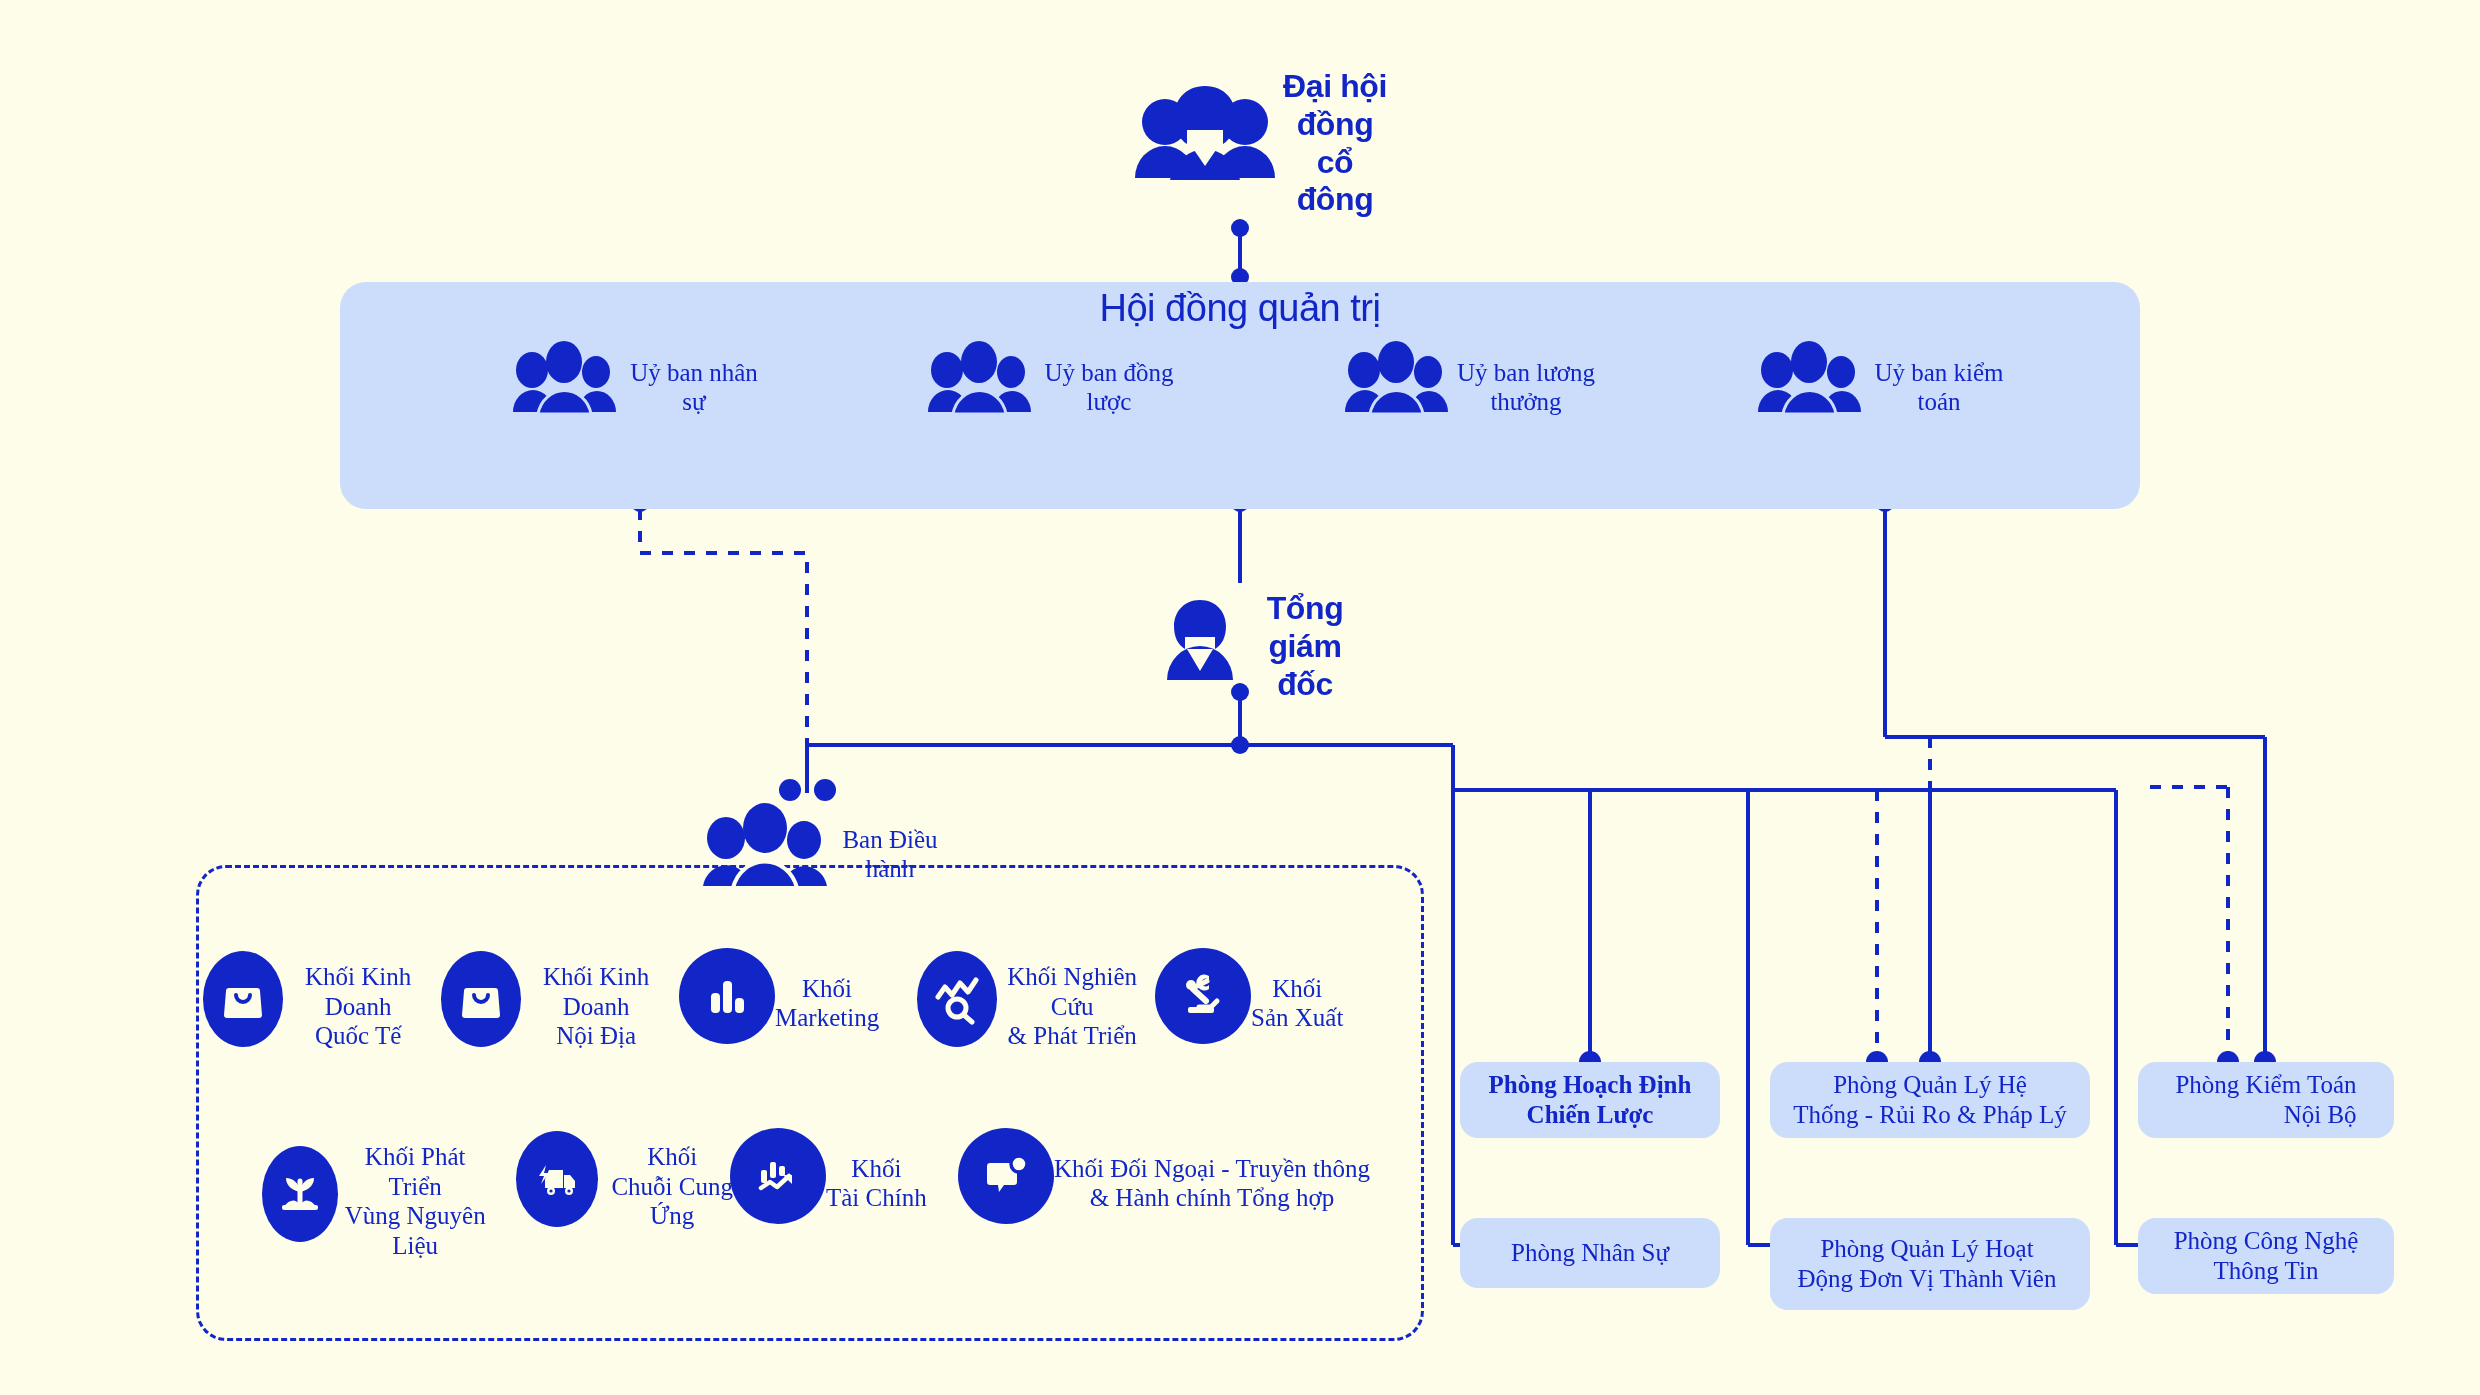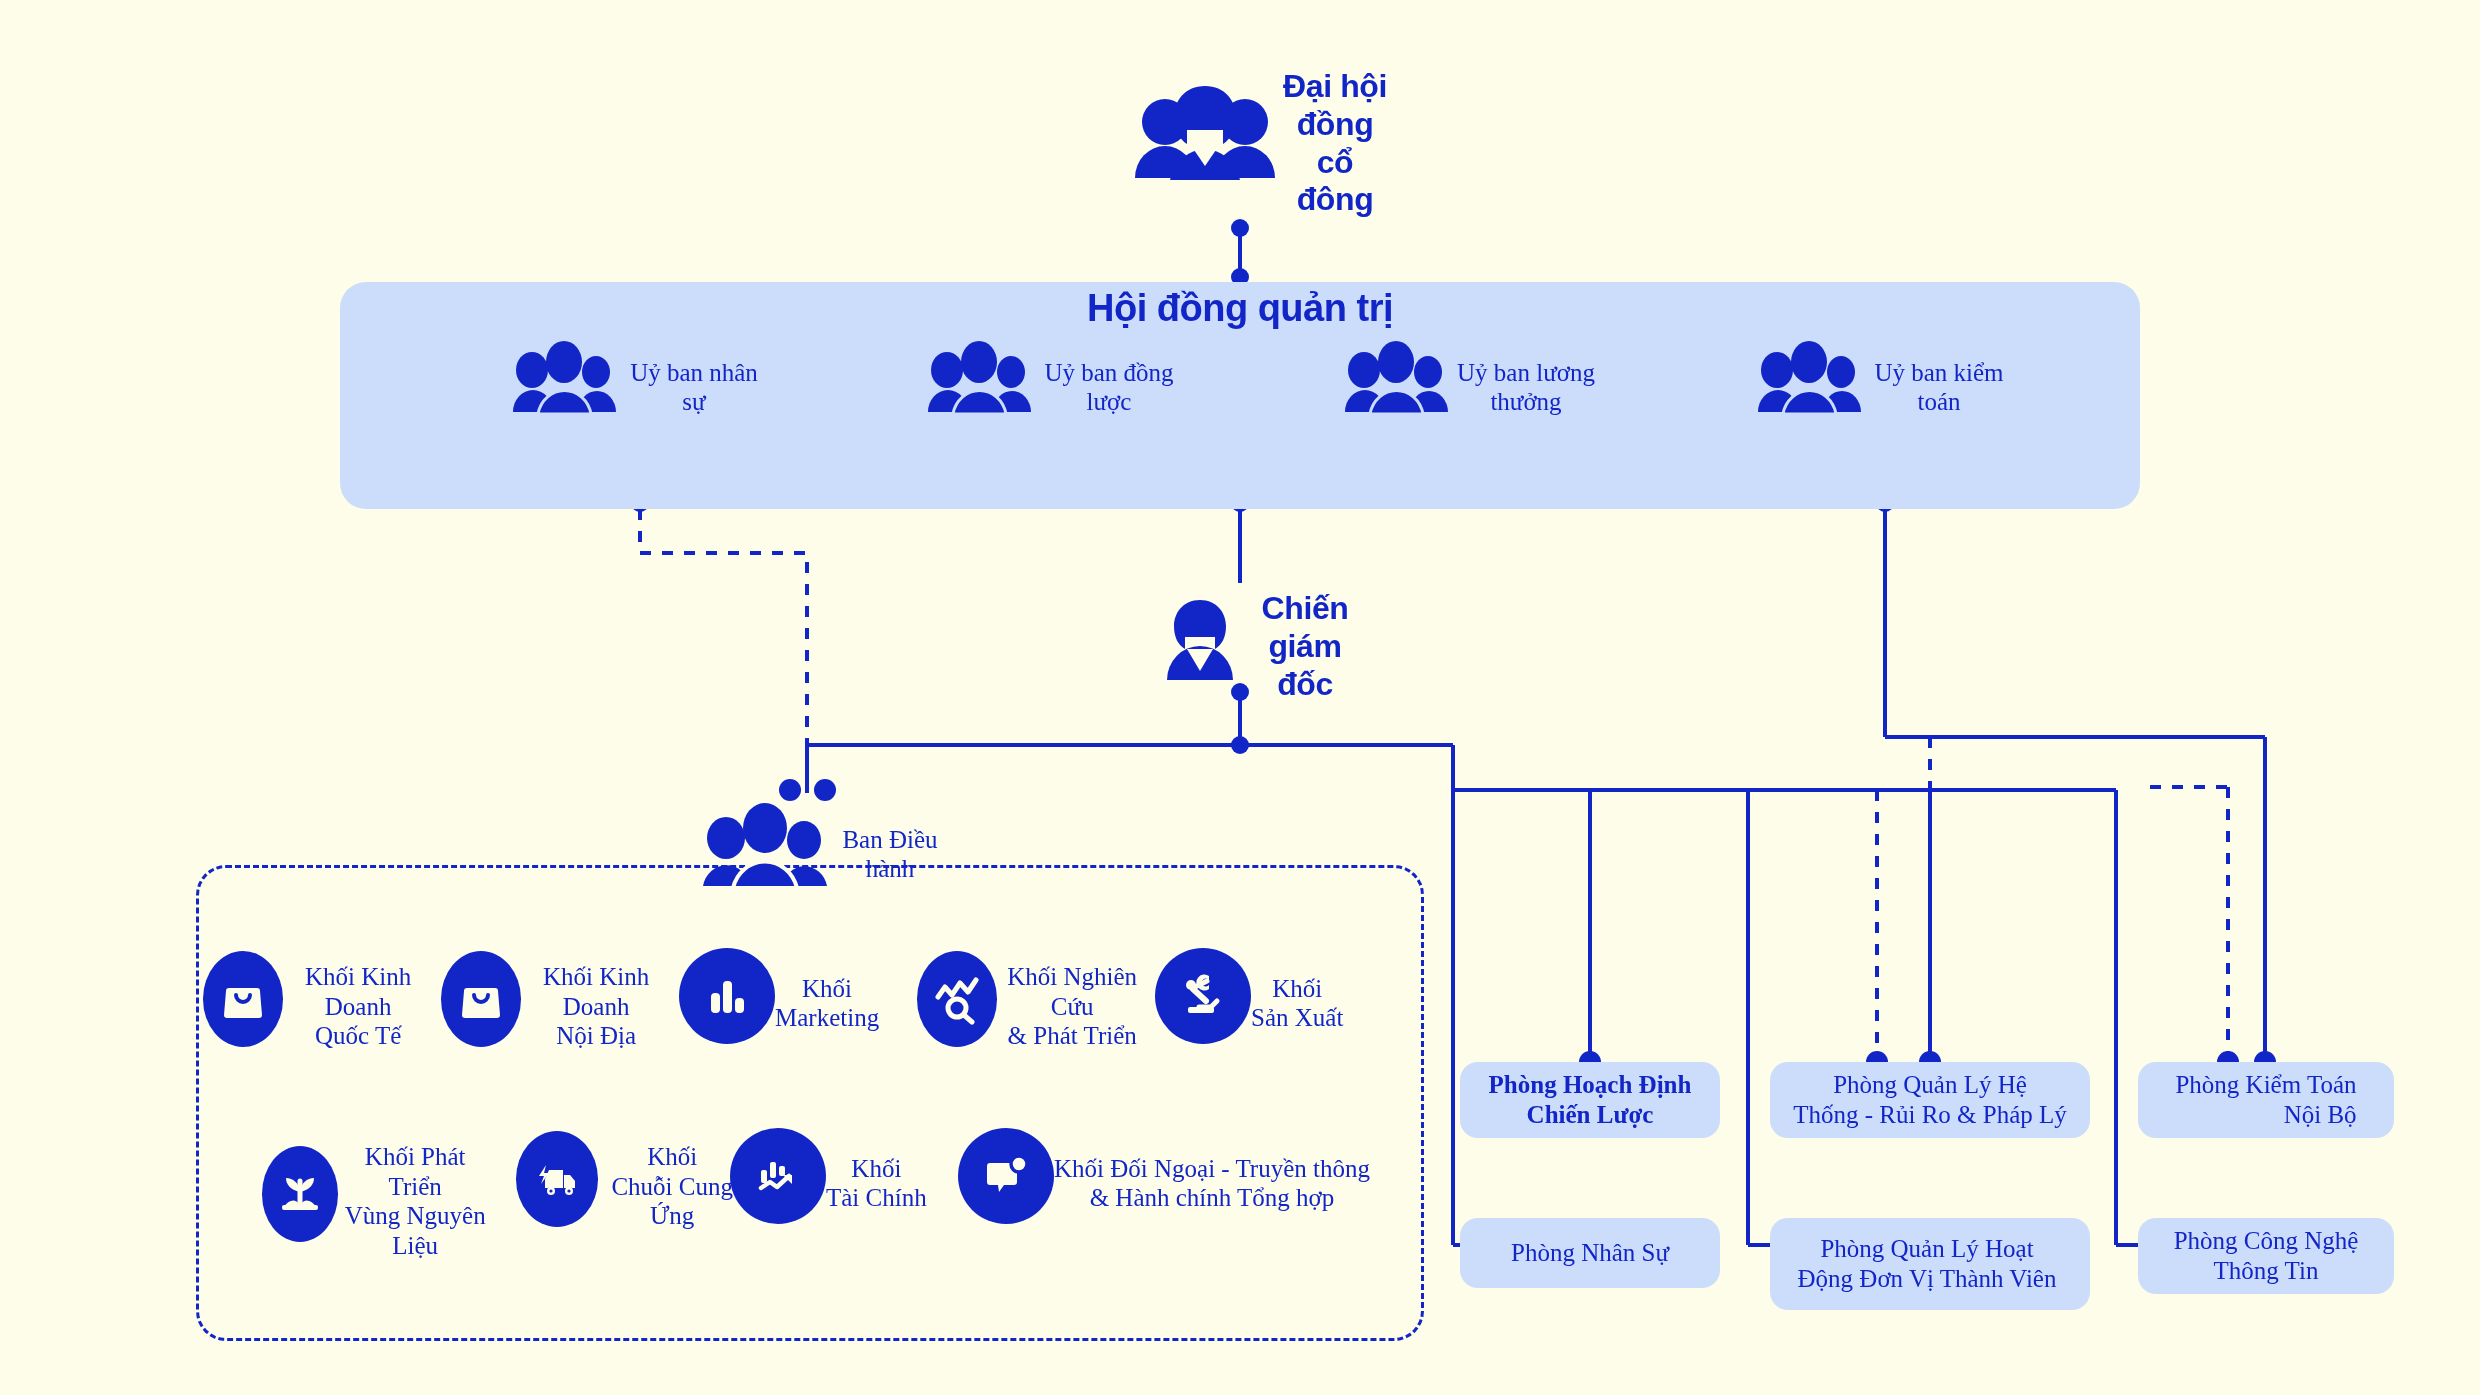--- a/index.html
+++ b/index.html
@@ -29,21 +29,21 @@
   }
 
   
   #board-band{
     position:absolute;left:340px;top:282px;width:1800px;height:227px;
     background:#ccdcfb;border-radius:26px;
   }
   #board-title{
     position:absolute;left:340px;top:287px;width:1800px;
     text-align:center;color:#1226c8;
-    font-family:"Liberation Sans", sans-serif;font-weight:bold;
+    font-family:"Liberation Sans", sans-serif;font-weight:normal;
     font-size:38px;letter-spacing:-0.5px;
   }
   .committee{width:260px;}
   .committee .cap{font-size:25px;margin-top:10px;}
 
   
   #divisions-box{
     position:absolute;left:196px;top:865px;width:1222px;height:470px;
     border:3px dashed #1226c8;border-radius:30px;
   }
@@ -217,21 +217,21 @@
   </div>
 
   <div class="node hero" id="ceo">
     <span class="glyph">
       <svg width="90" height="86" viewBox="0 0 90 86">
         <path d="M45 2 c-17 0 -26 13 -26 26 c0 11 4 19 11 23 l0 -12 l30 0 l0 12 c7 -4 11 -12 11 -23 c0 -13 -9 -26 -26 -26 z" fill="#1226c8"></path>
         <path d="M12 82 a33 34 0 0 1 66 0 z" fill="#1226c8"></path>
         <path d="M32 51 l13 22 l13 -22 z" fill="#fdfde9"></path>
       </svg>
     </span>
-    <span class="cap">Chiến giám đốc</span>
+    <span class="cap">Tổng giám đốc</span>
   </div>
 
   <div id="divisions-box"></div>
 
   <div class="node" id="exec">
     <span class="glyph">
       <svg width="130" height="92" viewBox="0 0 130 92">
         <ellipse cx="26" cy="36" rx="19" ry="21" fill="#1226c8"></ellipse>
         <path d="M3 84 a24 26 0 0 1 47 0 z" fill="#1226c8"></path>
         <ellipse cx="104" cy="38" rx="17" ry="19" fill="#1226c8"></ellipse>

